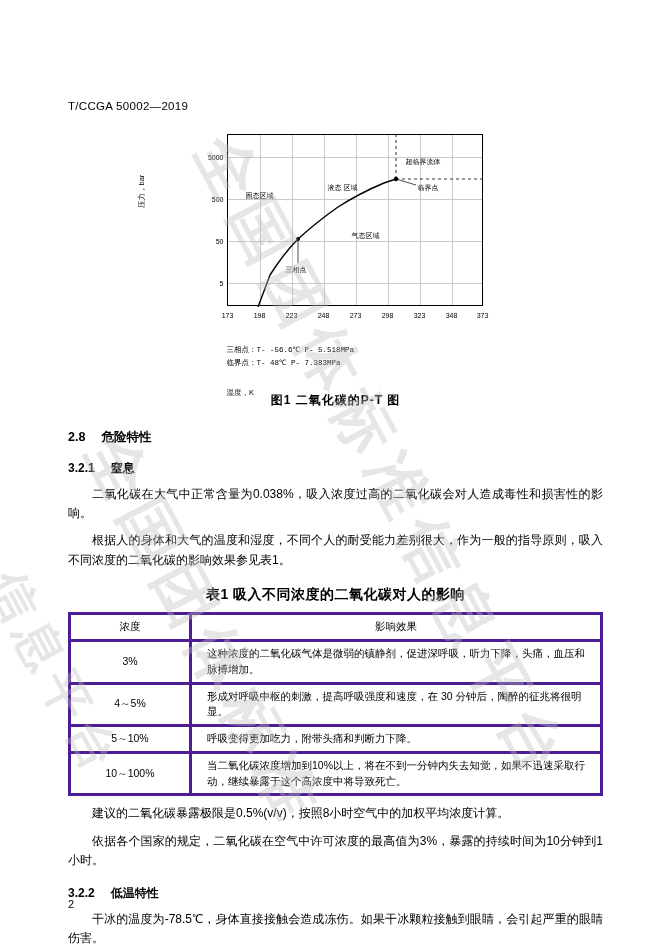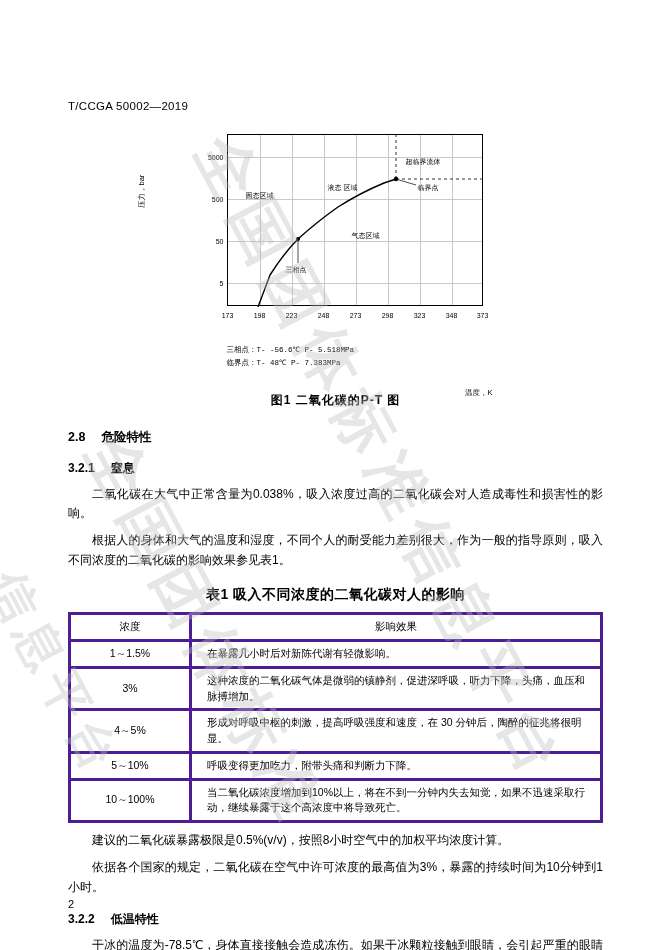--- a/index.html
+++ b/index.html
@@ -107,24 +107,24 @@
     position: absolute;
     left: -44px;
     top: 74px;
     font-size: 7.5px;
     transform: rotate(-90deg);
     transform-origin: left top;
     white-space: nowrap;
   }
   .axis-title-x {
     position: absolute;
-    left: 56px;
+    left: 46px;
     width: 256px;
     bottom: -28px;
-    text-align: right;
+    text-align: left;
     font-size: 7.5px;
   }
   .region-label {
     position: absolute;
     font-size: 7px;
     white-space: nowrap;
     color: #000;
   }
   .pt-notes {
     margin-top: 38px;
@@ -293,24 +293,20 @@
 
   <table class="tbl">
     <thead>
       <tr>
         <th class="c1">浓度</th>
         <th>影响效果</th>
       </tr>
     </thead>
     <tbody>
       <tr>
-        <td class="c1">1～1.5%</td>
-        <td>在暴露几小时后对新陈代谢有轻微影响。</td>
-      </tr>
-      <tr>
         <td class="c1">3%</td>
         <td>这种浓度的二氧化碳气体是微弱的镇静剂，促进深呼吸，听力下降，头痛，血压和脉搏增加。</td>
       </tr>
       <tr>
         <td class="c1">4～5%</td>
         <td>形成对呼吸中枢的刺激，提高呼吸强度和速度，在 30 分钟后，陶醉的征兆将很明显。</td>
       </tr>
       <tr>
         <td class="c1">5～10%</td>
         <td>呼吸变得更加吃力，附带头痛和判断力下降。</td>

